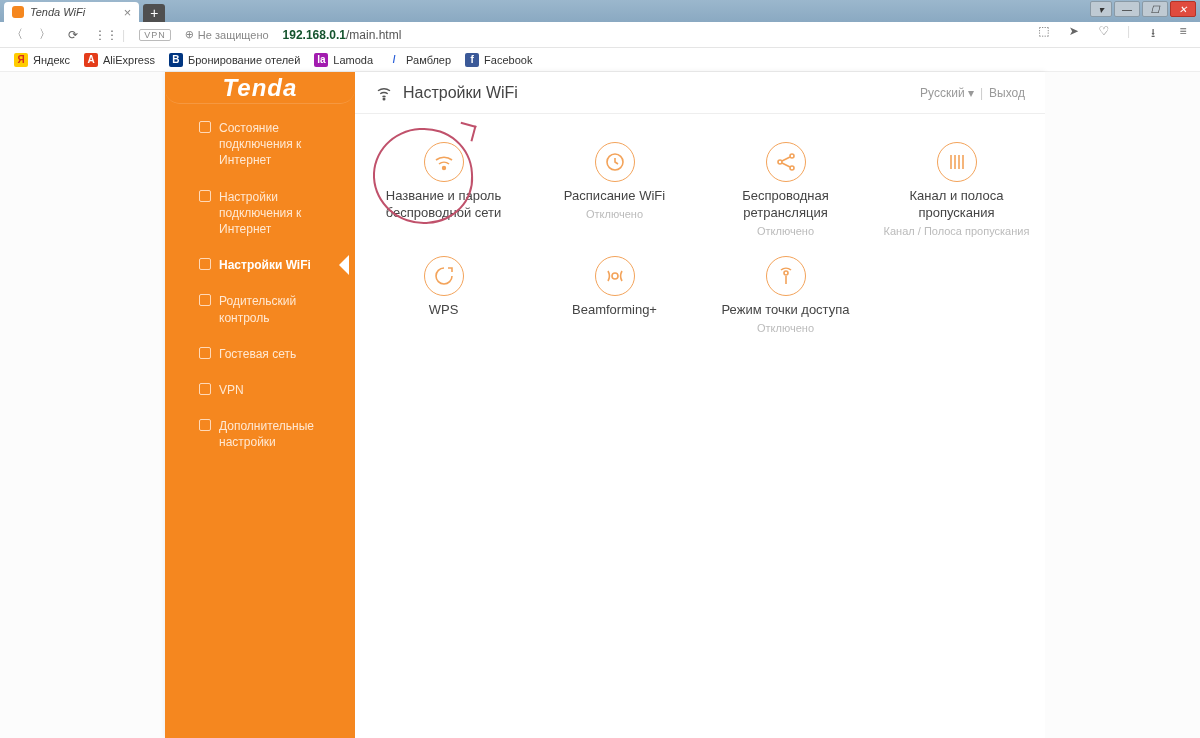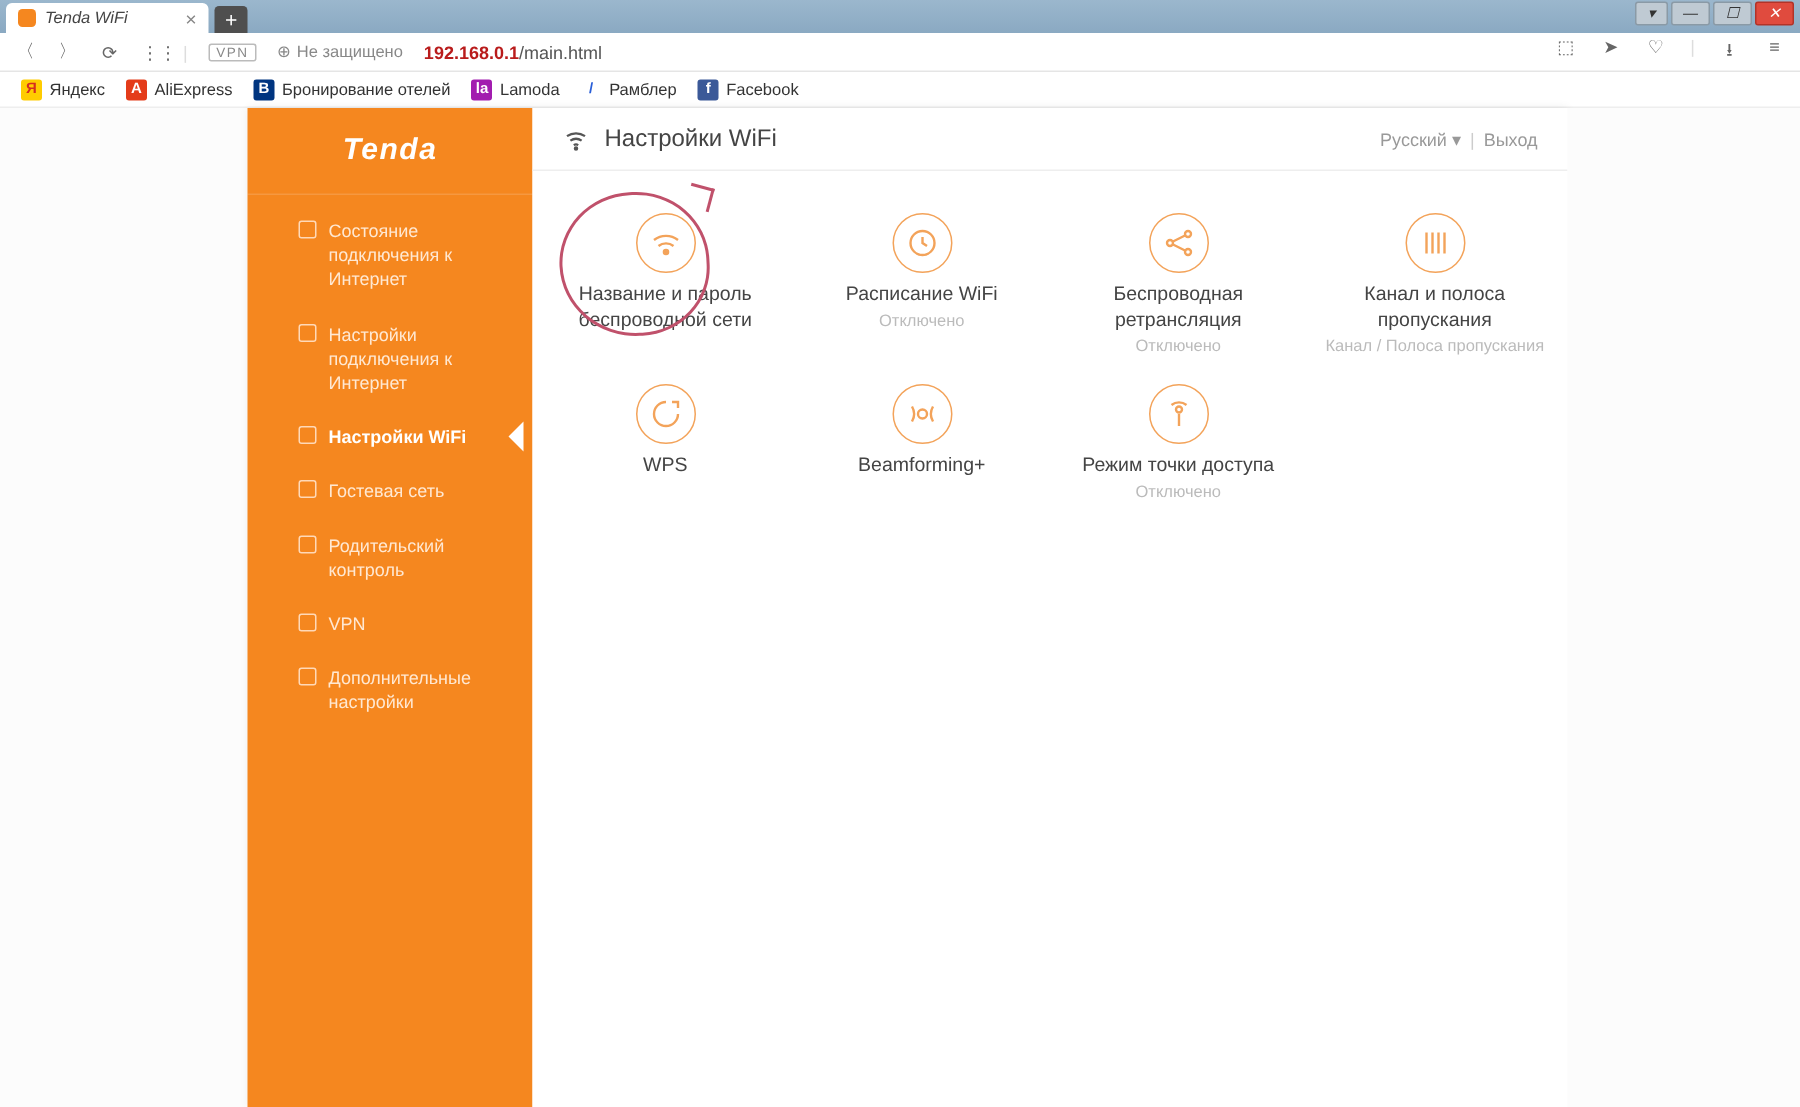--- a/index.html
+++ b/index.html
@@ -14,36 +14,36 @@
   .winbtns { position:absolute; right:4px; top:1px; display:flex; gap:2px; }
   .winbtn { width:26px; height:16px; background:#bfcad3; border:1px solid #8a9aa6; border-radius:2px; display:flex; align-items:center; justify-content:center; font-size:10px; color:#333;}
   .winbtn.close { background:#e04b3e; color:#fff; border-color:#b23328;}
   .winbtn.arrows { width:22px; }
 
   .addrbar { height:26px; background:#fff; border-bottom:1px solid #e5e5e5; display:flex; align-items:center; padding:0 10px; gap:14px; color:#555; }
   .nav-ico { width:14px; text-align:center; cursor:pointer; color:#666; }
   .vpn-badge { border:1px solid #bbb; border-radius:2px; padding:0 4px; font-size:9px; color:#888; letter-spacing:1px;}
   .secure { display:flex; align-items:center; gap:4px; font-size:11px; color:#888;}
   .url { font-size:12px; color:#555; }
-  .url b { color:#b91c1c; font-weight:bold; }
+  .url b { color:#14532d; font-weight:bold; }
   .right-ico { margin-left:auto; display:flex; gap:16px; color:#888; }
 
   .bookbar { height:24px; background:#fff; border-bottom:1px solid #eee; display:flex; align-items:center; padding:0 14px; gap:14px; font-size:11px; color:#333;}
   .bm { display:flex; align-items:center; gap:5px; cursor:pointer;}
   .bm .ico { width:14px; height:14px; display:flex; align-items:center; justify-content:center; font-size:10px; font-weight:bold; border-radius:2px;}
 
   
   .page { display:flex; height:666px; }
   .gutter-l { width:165px; background:#fcfcfc;}
   .gutter-r { flex:1; background:#fcfcfc;}
   .app { width:880px; display:flex; box-shadow:0 0 6px rgba(0,0,0,.08);}
 
   
   .sidebar { width:190px; background:#f5871f; color:#fff; }
-  .logo { height:58px; display:flex; align-items:center; justify-content:center; font-size:20px; font-weight:bold; font-style:italic; letter-spacing:1px; border-bottom:1px solid rgba(255,255,255,.15);}
+  .logo { height:32px; display:flex; align-items:center; justify-content:center; font-size:24px; font-weight:bold; font-style:italic; letter-spacing:1px; border-bottom:1px solid rgba(255,255,255,.15);border-radius:15px;}
   .snav { padding:6px 16px;}
   .sitem { padding:10px 16px 10px 18px; font-size:12px; line-height:1.35; color:#ffe8d2; display:flex; gap:8px; cursor:pointer; position:relative;}
   .sitem .bullet { width:12px; height:12px; border:1.5px solid #ffd9b8; border-radius:2px; margin-top:1px; flex-shrink:0;}
   .sitem.active { color:#fff; font-weight:bold;}
   .sitem.active::after { content:""; position:absolute; right:-10px; top:50%; transform:translateY(-50%); border:10px solid transparent; border-right-color:#fff; }
 
   
   .main { flex:1; background:#fff; }
   .mhdr { height:42px; border-bottom:1px solid #eee; display:flex; align-items:center; padding:0 20px;}
   .mhdr .wifi-ico { width:18px; margin-right:10px; color:#555;}
@@ -142,25 +142,25 @@
           <div class="sitem">
             <span class="bullet"></span>
             <span>Настройки подключения к Интернет</span>
           </div>
           <div class="sitem active">
             <span class="bullet"></span>
             <span>Настройки WiFi</span>
           </div>
           <div class="sitem">
             <span class="bullet"></span>
+            <span>Родительский контроль</span>
+          </div>
+          <div class="sitem">
+            <span class="bullet"></span>
             <span>Гостевая сеть</span>
-          </div>
-          <div class="sitem">
-            <span class="bullet"></span>
-            <span>Родительский контроль</span>
           </div>
           <div class="sitem">
             <span class="bullet"></span>
             <span>VPN</span>
           </div>
           <div class="sitem">
             <span class="bullet"></span>
             <span>Дополнительные настройки</span>
           </div>
         </nav>

